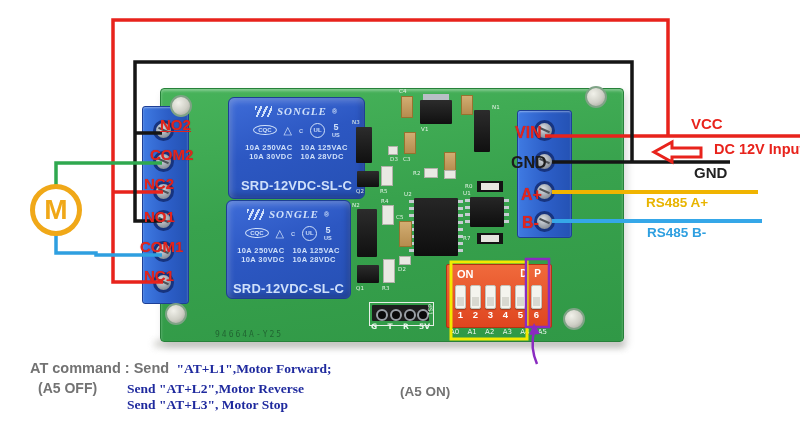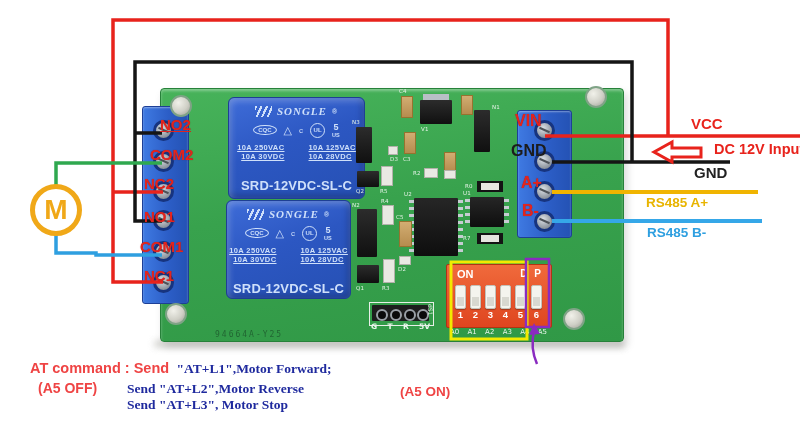--- a/index.html
+++ b/index.html
@@ -41,21 +41,21 @@
   .cqc{border:1px solid #cfe0fa;border-radius:50%;padding:1px 4px;font:bold 6px "Liberation Sans",sans-serif;}
   .tri{font-size:11px;line-height:10px;}
   .ul-c{font-size:8px;}
   .ul{border:1px solid #cfe0fa;border-radius:50%;width:13px;height:13px;display:inline-flex;
        align-items:center;justify-content:center;font:bold 6px "Liberation Sans",sans-serif;}
   .ul5{display:inline-flex;flex-direction:column;align-items:center;line-height:6px;
        font:bold 9px "Liberation Sans",sans-serif;}
   .ul5 small{font-size:5.5px;}
   .r-ratings{margin-top:5px;font:bold 7.5px "Liberation Sans",sans-serif;letter-spacing:.4px;
        text-align:center;line-height:9px;white-space:nowrap;}
-  .r-ratings span{margin:0 12px;text-decoration:underline;}
+  .r-ratings span{margin:0 4px;}
   .r-model{margin-top:17px;font:bold 13px "Liberation Sans",sans-serif;letter-spacing:.2px;white-space:nowrap;}
 
   
   .cmp{z-index:2;}
   .blk{background:linear-gradient(180deg,#2c2c2c,#101010);border-radius:1px;}
   .tan{background:linear-gradient(180deg,#d2ad72,#b68c4e);border:1px solid #96732f;box-sizing:border-box;}
   .wht{background:#e9e9e3;border:1px solid #b2b2aa;box-sizing:border-box;}
   .ic{background:linear-gradient(180deg,#262626,#0e0e0e);border-radius:1px;}
   .ic::before,.ic::after{content:"";position:absolute;top:2px;bottom:2px;width:5px;
        background:repeating-linear-gradient(180deg,#c6ccd2 0 3px,transparent 3px 7px);}
@@ -85,29 +85,29 @@
   #hdr-lbls{left:371px;top:322px;width:59px;display:flex;justify-content:space-between;z-index:3;
        font:bold 7.5px "DejaVu Sans",sans-serif;color:#eaf6ec;}
   #hdr-ref{left:434px;top:304px;font:6px "DejaVu Sans",sans-serif;color:#dfeee1;z-index:3;
        transform:rotate(90deg);transform-origin:left top;}
   #board-id{left:215px;top:330px;font:8px "DejaVu Sans Mono",monospace;color:#1e5c2e;
        letter-spacing:2px;z-index:3;opacity:.85;}
 
   
   .tlabel{z-index:6;font:bold 15px "Liberation Sans",sans-serif;color:#e3241d;
        text-shadow:0 0 1px rgba(120,10,10,.6);white-space:nowrap;}
-  .tlabel.big{font-size:16px;}
+  .tlabel.big{font-size:16px;margin-top:12px;}
   .dark{color:#1c1c1c;text-shadow:none;}
 
   
   .ann{z-index:7;white-space:nowrap;font-weight:600;}
   #motor-circle{left:30px;top:184px;width:52px;height:52px;border:5px solid #f0a818;border-radius:50%;
        background:#fff;box-sizing:border-box;z-index:6;display:flex;align-items:center;justify-content:center;
        font:bold 28px "Liberation Sans",sans-serif;color:#f0a818;}
-  .sans-blue{color:#ef4444;font:bold 14.5px "Liberation Sans",sans-serif;white-space:nowrap;}
+  .sans-blue{color:#737373;font:bold 14.5px "Liberation Sans",sans-serif;white-space:nowrap;}
   .serif-navy{color:#1f2a9e;font:bold 13.5px "Liberation Serif",serif;white-space:nowrap;}
   svg.overlay{position:absolute;left:0;top:0;z-index:5;pointer-events:none;}
 </style>
 </head>
 <body>
 
 <div id="canvas">
 
   <div class="abs" id="pcb-shadow"></div>
   <div class="abs" id="pcb"></div>

